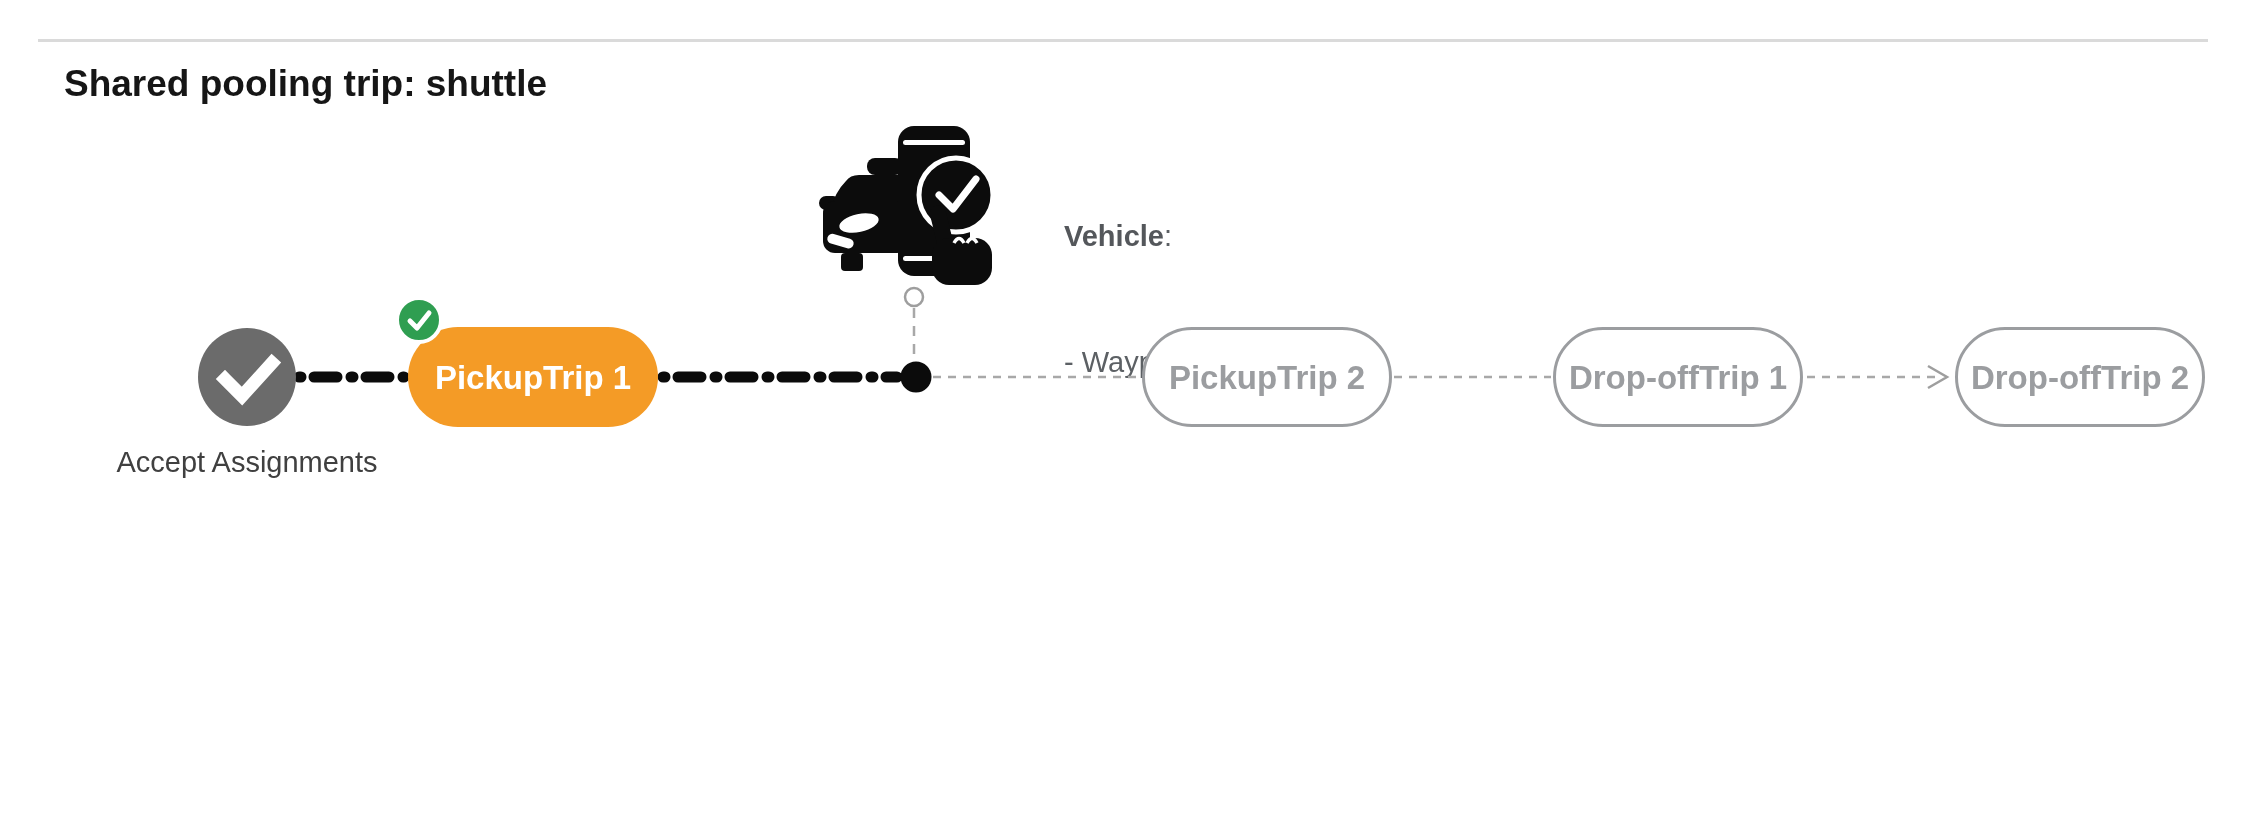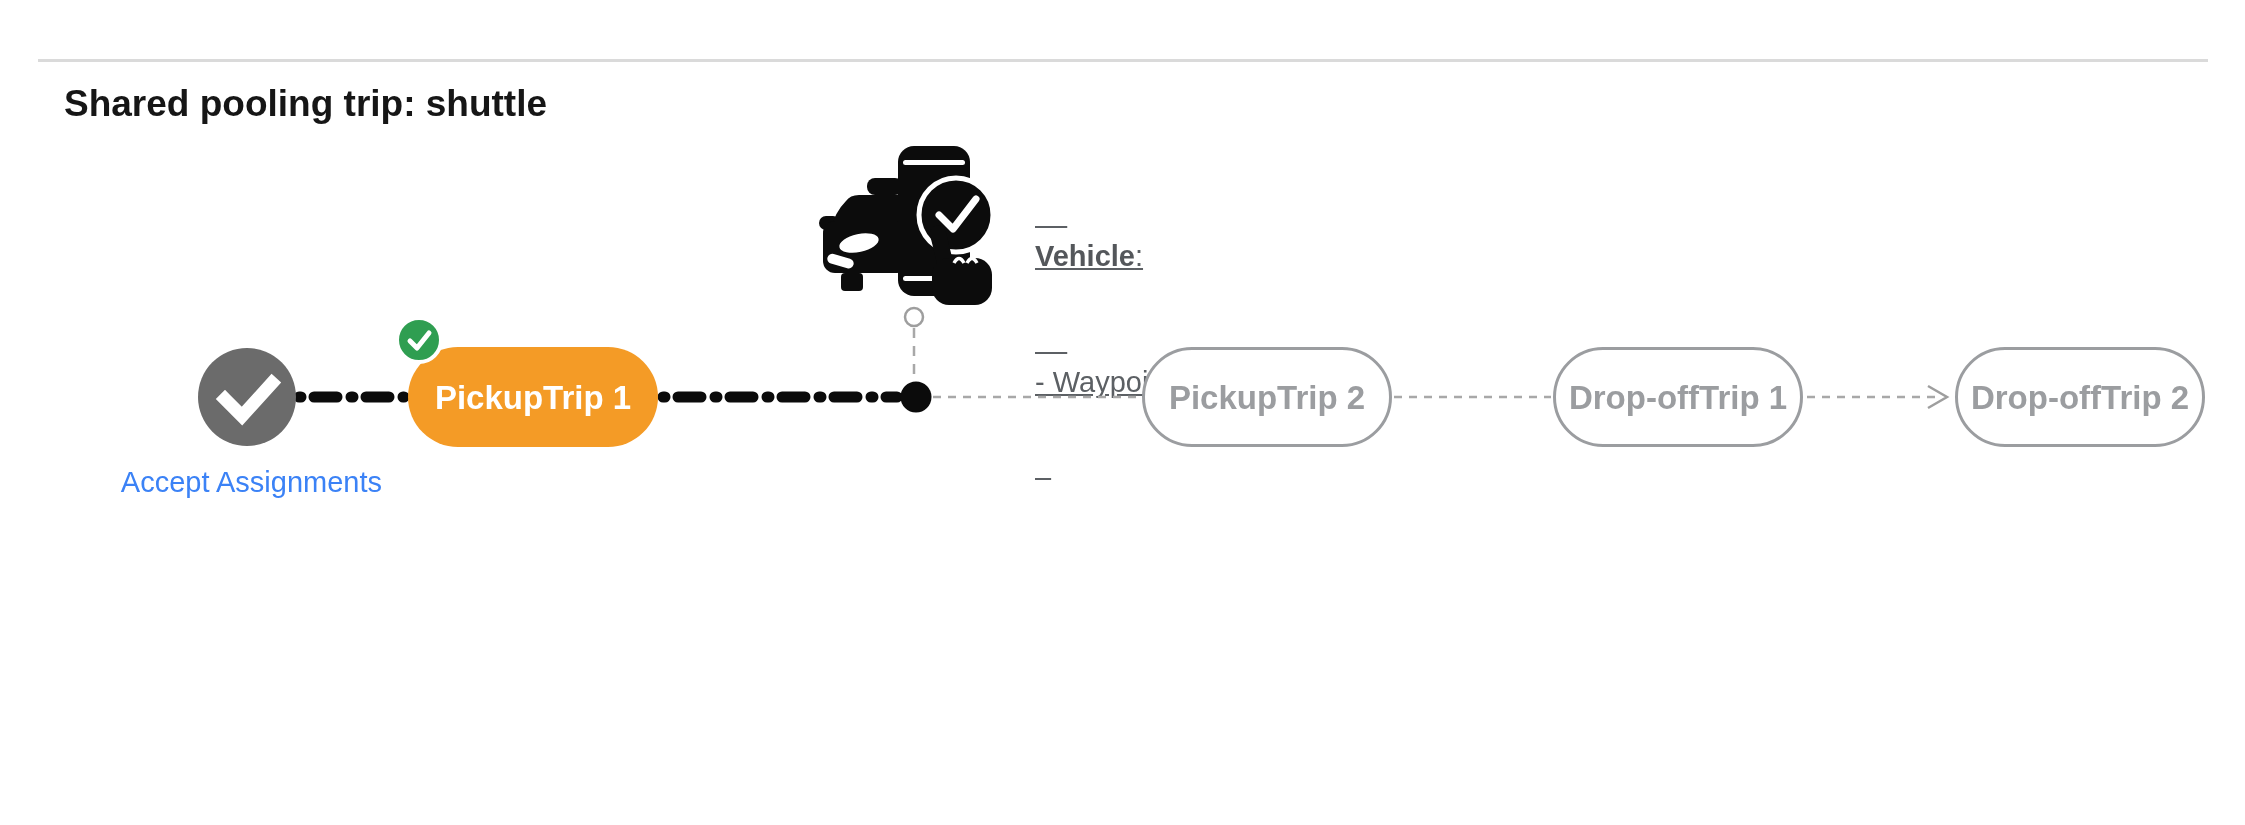--- a/index.html
+++ b/index.html
@@ -1,46 +1,46 @@
 <!DOCTYPE html>
 <html><head>
 <meta charset="utf-8">
 <style>
   html,body{margin:0;padding:0;background:#ffffff;}
   .canvas{
     position:relative;width:2245px;height:703px;background:#ffffff;
-    font-family:"Liberation Sans",sans-serif;overflow:hidden;margin-top:20px;
+    font-family:"Liberation Sans",sans-serif;overflow:hidden;
   }
   .hairline{position:absolute;left:38px;width:2170px;height:3px;background:#dadada;}
   .hairline.top{top:39px;}
   .hairline.bottom{top:782px;}
   .title{
     position:absolute;left:64px;top:62px;font-size:37px;line-height:44px;
     font-weight:bold;color:#161616;white-space:pre;
   }
   .icon-vehicle{position:absolute;left:815px;top:113px;}
   .vehicle-info{
-    position:absolute;left:1035px;top:131px;font-size:29px;line-height:42px;
-    color:#5c6064;white-space:pre;text-decoration:underline;
+    position:absolute;left:1064px;top:131px;font-size:29px;line-height:42px;
+    color:#5c6064;white-space:pre;
   }
   .vehicle-info .bold-name{font-weight:bold;color:#54575b;}
   .connectors{position:absolute;left:0;top:0;pointer-events:none;}
   .dash-black{stroke:#0b0b0b;stroke-width:11;stroke-linecap:round;stroke-dasharray:2 13 23 14;}
   .dash-gray{stroke:#a8a8a8;stroke-width:2.5;stroke-dasharray:8 7;fill:none;}
   .dash-gray-v{stroke:#a8a8a8;stroke-width:2.5;stroke-dasharray:10 8;}
   .arrow-head{fill:none;stroke:#9e9e9e;stroke-width:2.5;}
   .open-circle{fill:#ffffff;stroke:#9e9e9e;stroke-width:2.5;}
   .junction-dot{fill:#0b0b0b;}
   .node-circle{
     position:absolute;left:198px;top:328px;width:98px;height:98px;
     border-radius:50%;background:#6b6b6b;
   }
   .accept-label{
-    position:absolute;left:112px;top:443px;width:270px;text-align:right;
-    font-size:29px;line-height:38px;color:#3b82f6;
+    position:absolute;left:112px;top:443px;width:270px;text-align:center;
+    font-size:29px;line-height:38px;color:#404040;
   }
   .pill{
     position:absolute;top:327px;width:250px;height:100px;border-radius:52px;
     display:flex;flex-direction:row;align-items:center;justify-content:center;
     font-weight:bold;font-size:33px;line-height:43px;text-align:center;
     box-sizing:border-box;white-space:pre;
   }
   .pill.current{left:408px;background:#f49b26;color:#ffffff;}
   .pill.upcoming{background:#ffffff;border:3px solid #9b9da0;color:#9b9da0;}
   .pill.p2{left:1142px;}

